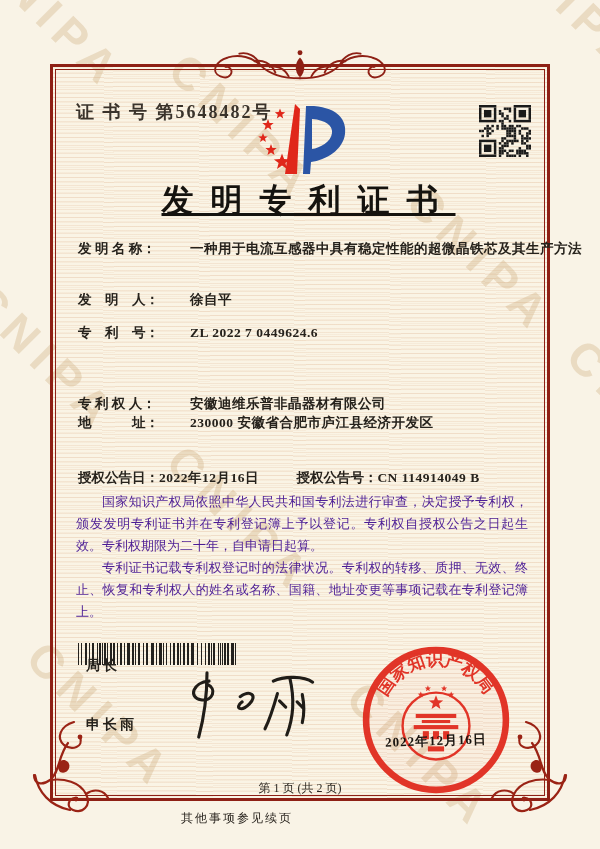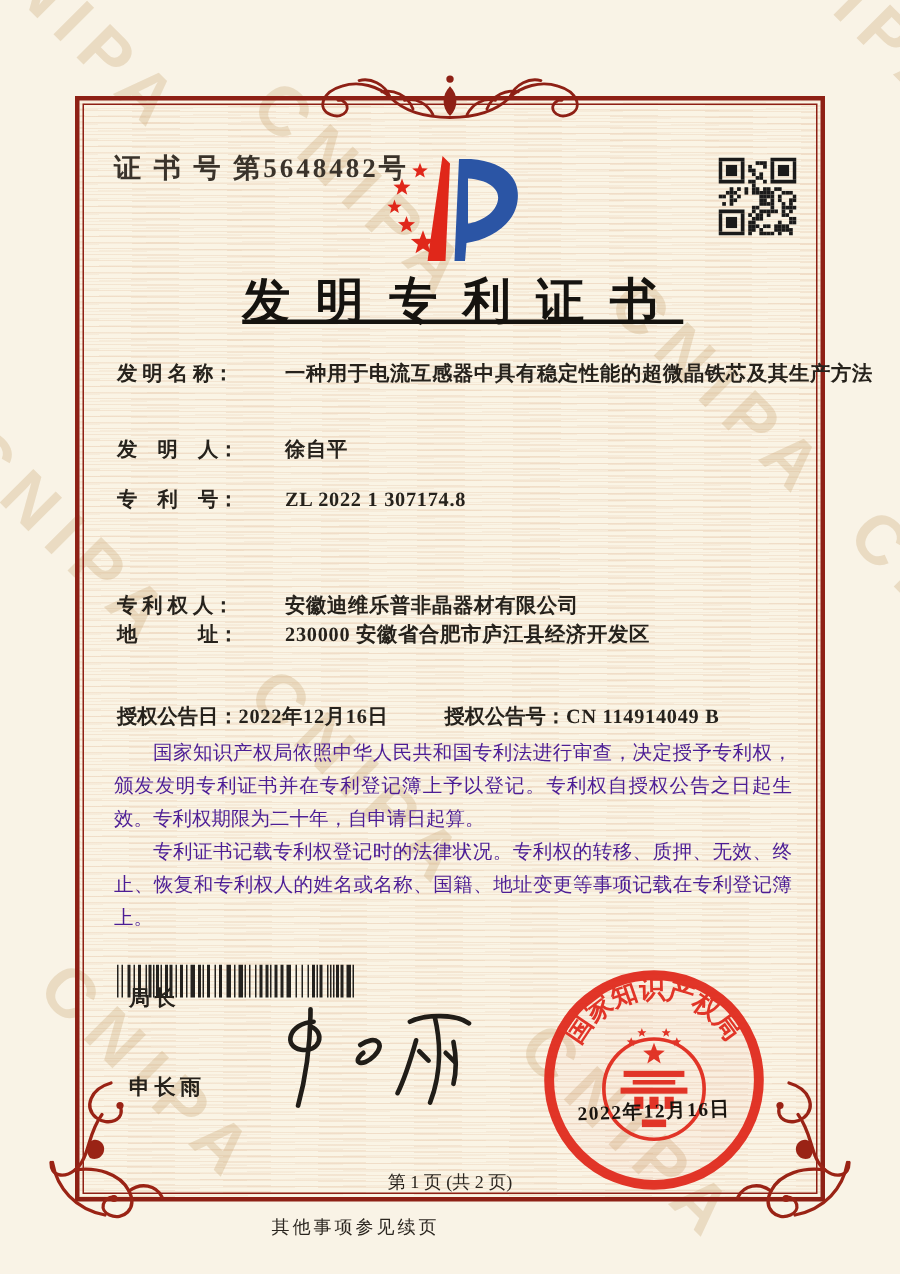--- a/index.html
+++ b/index.html
@@ -260,21 +260,21 @@
 
   <div class="abs title">发明专利证书</div>
 
   <div class="abs field-row" style="top:240px">
     <span class="flabel">发 明 名 称：</span><span class="fvalue">一种用于电流互感器中具有稳定性能的超微晶铁芯及其生产方法</span>
   </div>
   <div class="abs field-row" style="top:291px">
     <span class="flabel">发　明　人：</span><span class="fvalue">徐自平</span>
   </div>
   <div class="abs field-row" style="top:324px">
-    <span class="flabel">专　利　号：</span><span class="fvalue">ZL 2022 1 307174.8</span>
+    <span class="flabel">专　利　号：</span><span class="fvalue">ZL 2022 7 0449624.6</span>
   </div>
   <div class="abs field-row" style="top:395px">
     <span class="flabel">专 利 权 人：</span><span class="fvalue">安徽迪维乐普非晶器材有限公司</span>
   </div>
   <div class="abs field-row" style="top:414px">
     <span class="flabel">地　　　址：</span><span class="fvalue">230000 安徽省合肥市庐江县经济开发区</span>
   </div>
   <div class="abs field-row" style="top:469px">
     <span><span class="flabel" style="min-width:0">授权公告日：</span><span class="fvalue">2022年12月16日</span></span>
     <span class="pair2"><span>授权公告号：</span><span class="fvalue">CN 114914049 B</span></span>

